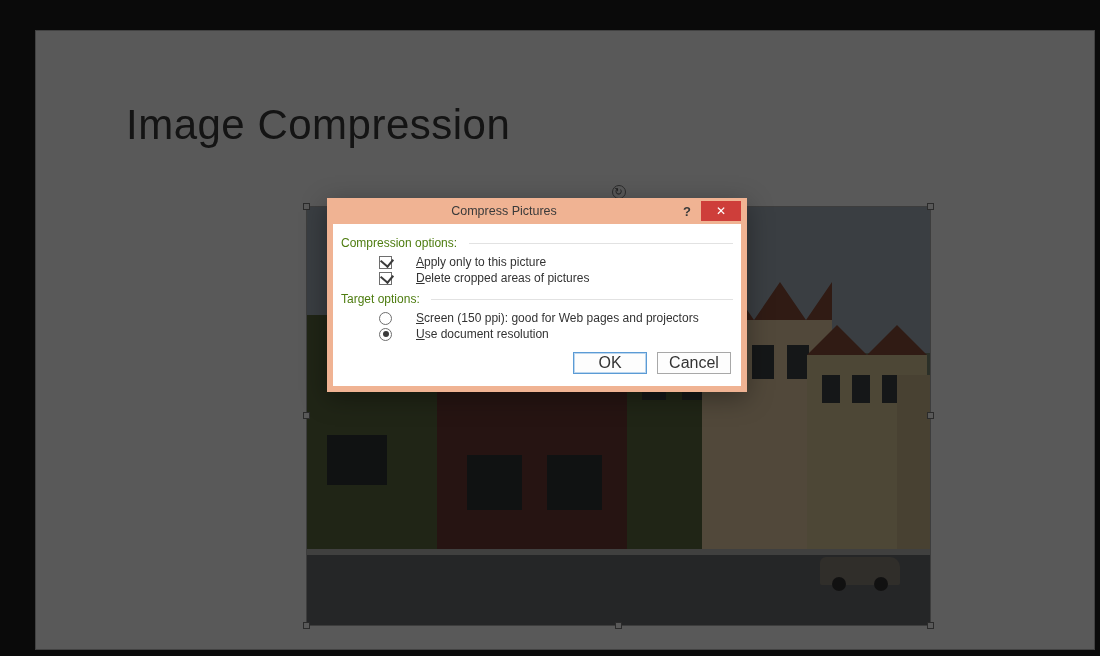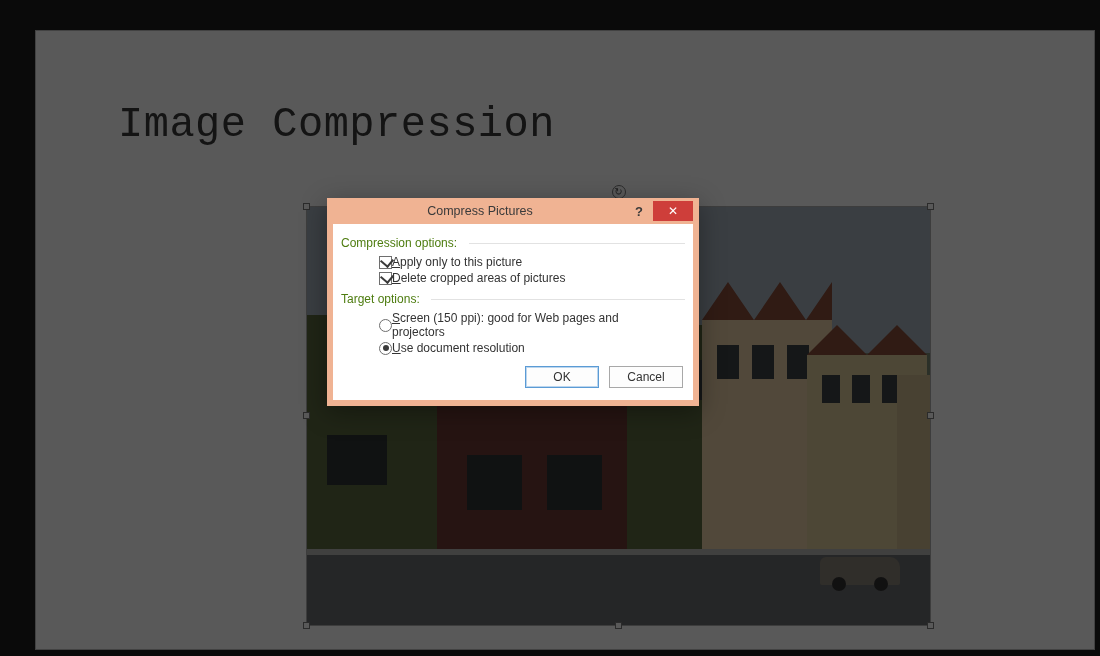--- a/index.html
+++ b/index.html
@@ -20,27 +20,26 @@
     position: absolute;
     left: 35px;
     top: 30px;
     width: 1060px;
     height: 620px;
     background: #fff;
     border: 1px solid #bdbdbd;
   }
   .slide-title {
     position: absolute;
-    left: 82px;
+    left: 90px;
     top: 70px;
     font-size: 42px;
     font-weight: 300;
     color: #3a3a3a;
     letter-spacing: 0.5px;
-    font-family: Liberation Mono, monospace;
   }
   .picture-frame {
     position: absolute;
     left: 270px;
     top: 175px;
     width: 625px;
     height: 420px;
     border: 1px solid #b0b0b0;
   }
   .picture {
@@ -95,21 +94,21 @@
     content:""; position:absolute; left:50%; top:14px; width:1px; height:6px; background:#7c7c7c;
   }
   .rotate-handle::after{
     content:"↻"; position:absolute; inset:0; font-size:10px; line-height:12px; text-align:center; color:#5a5a5a;
   }
 
   
   .dialog {
     position: absolute;
     left: 327px; top: 198px;
-    width: 372px;
+    width: 420px;
     background: #fff;
     border: 1px solid #d9926f;
     box-shadow: 0 6px 24px rgba(0,0,0,0.35);
     z-index: 20;
     font-size: 12px;
     color: #333;
   }
   .dialog-border{
     border: 6px solid #f0b393;
   }
@@ -136,21 +135,21 @@
   .dialog-body{ padding: 6px 8px 10px 8px; background:#fff;}
   .group-label{
     color:#4d7c0f; padding: 6px 0 4px 0; position:relative;
   }
   .group-label::after{
     content:""; position:absolute; left: 128px; right:0; top:13px; height:1px; background:#e2e2e2;
   }
   .group-label.t2::after{ left: 90px; }
   .opts { padding-left: 26px; }
   .opt-row{
-    display:flex; align-items:center; gap:0; padding: 1px 12px;
+    display:flex; align-items:center; gap:24px; padding: 1px 12px;
     font-size: 12px; color:#333;
   }
   .chk{
     width:13px; height:13px; border:1px solid #6e6e6e; background:#fff; position:relative; flex:0 0 13px;
   }
   .chk.checked::after{
     content:""; position:absolute; left:2px; top:-1px; width:8px; height:8px;
     border-right:2px solid #3a3a3a; border-bottom:2px solid #3a3a3a; transform:rotate(40deg);
   }
   .radio{
@@ -158,21 +157,21 @@
   }
   .radio.selected::after{
     content:"";position:absolute;left:2.5px;top:2.5px;width:6px;height:6px;border-radius:50%;background:#3a3a3a;
   }
   .accel { text-decoration: underline; }
   .btn-row{
     display:flex; justify-content:flex-end; gap:10px; padding: 10px 2px 2px 0;
   }
   .btn{
     min-width:74px; height:22px; border:1px solid #a8a8a8; background:#fdfdfd;
-    font-size:12px; color:#333; display:flex; align-items:center; justify-content:center;
+    font-size:16px; color:#333; display:flex; align-items:center; justify-content:center;
     cursor:default;
   }
   .btn.default{
     border:1px solid #5b9bd5; box-shadow: inset 0 0 0 1px #bcd6ee;
   }
 </style>
 </head>
 <body>
 
 <div class="slide">

